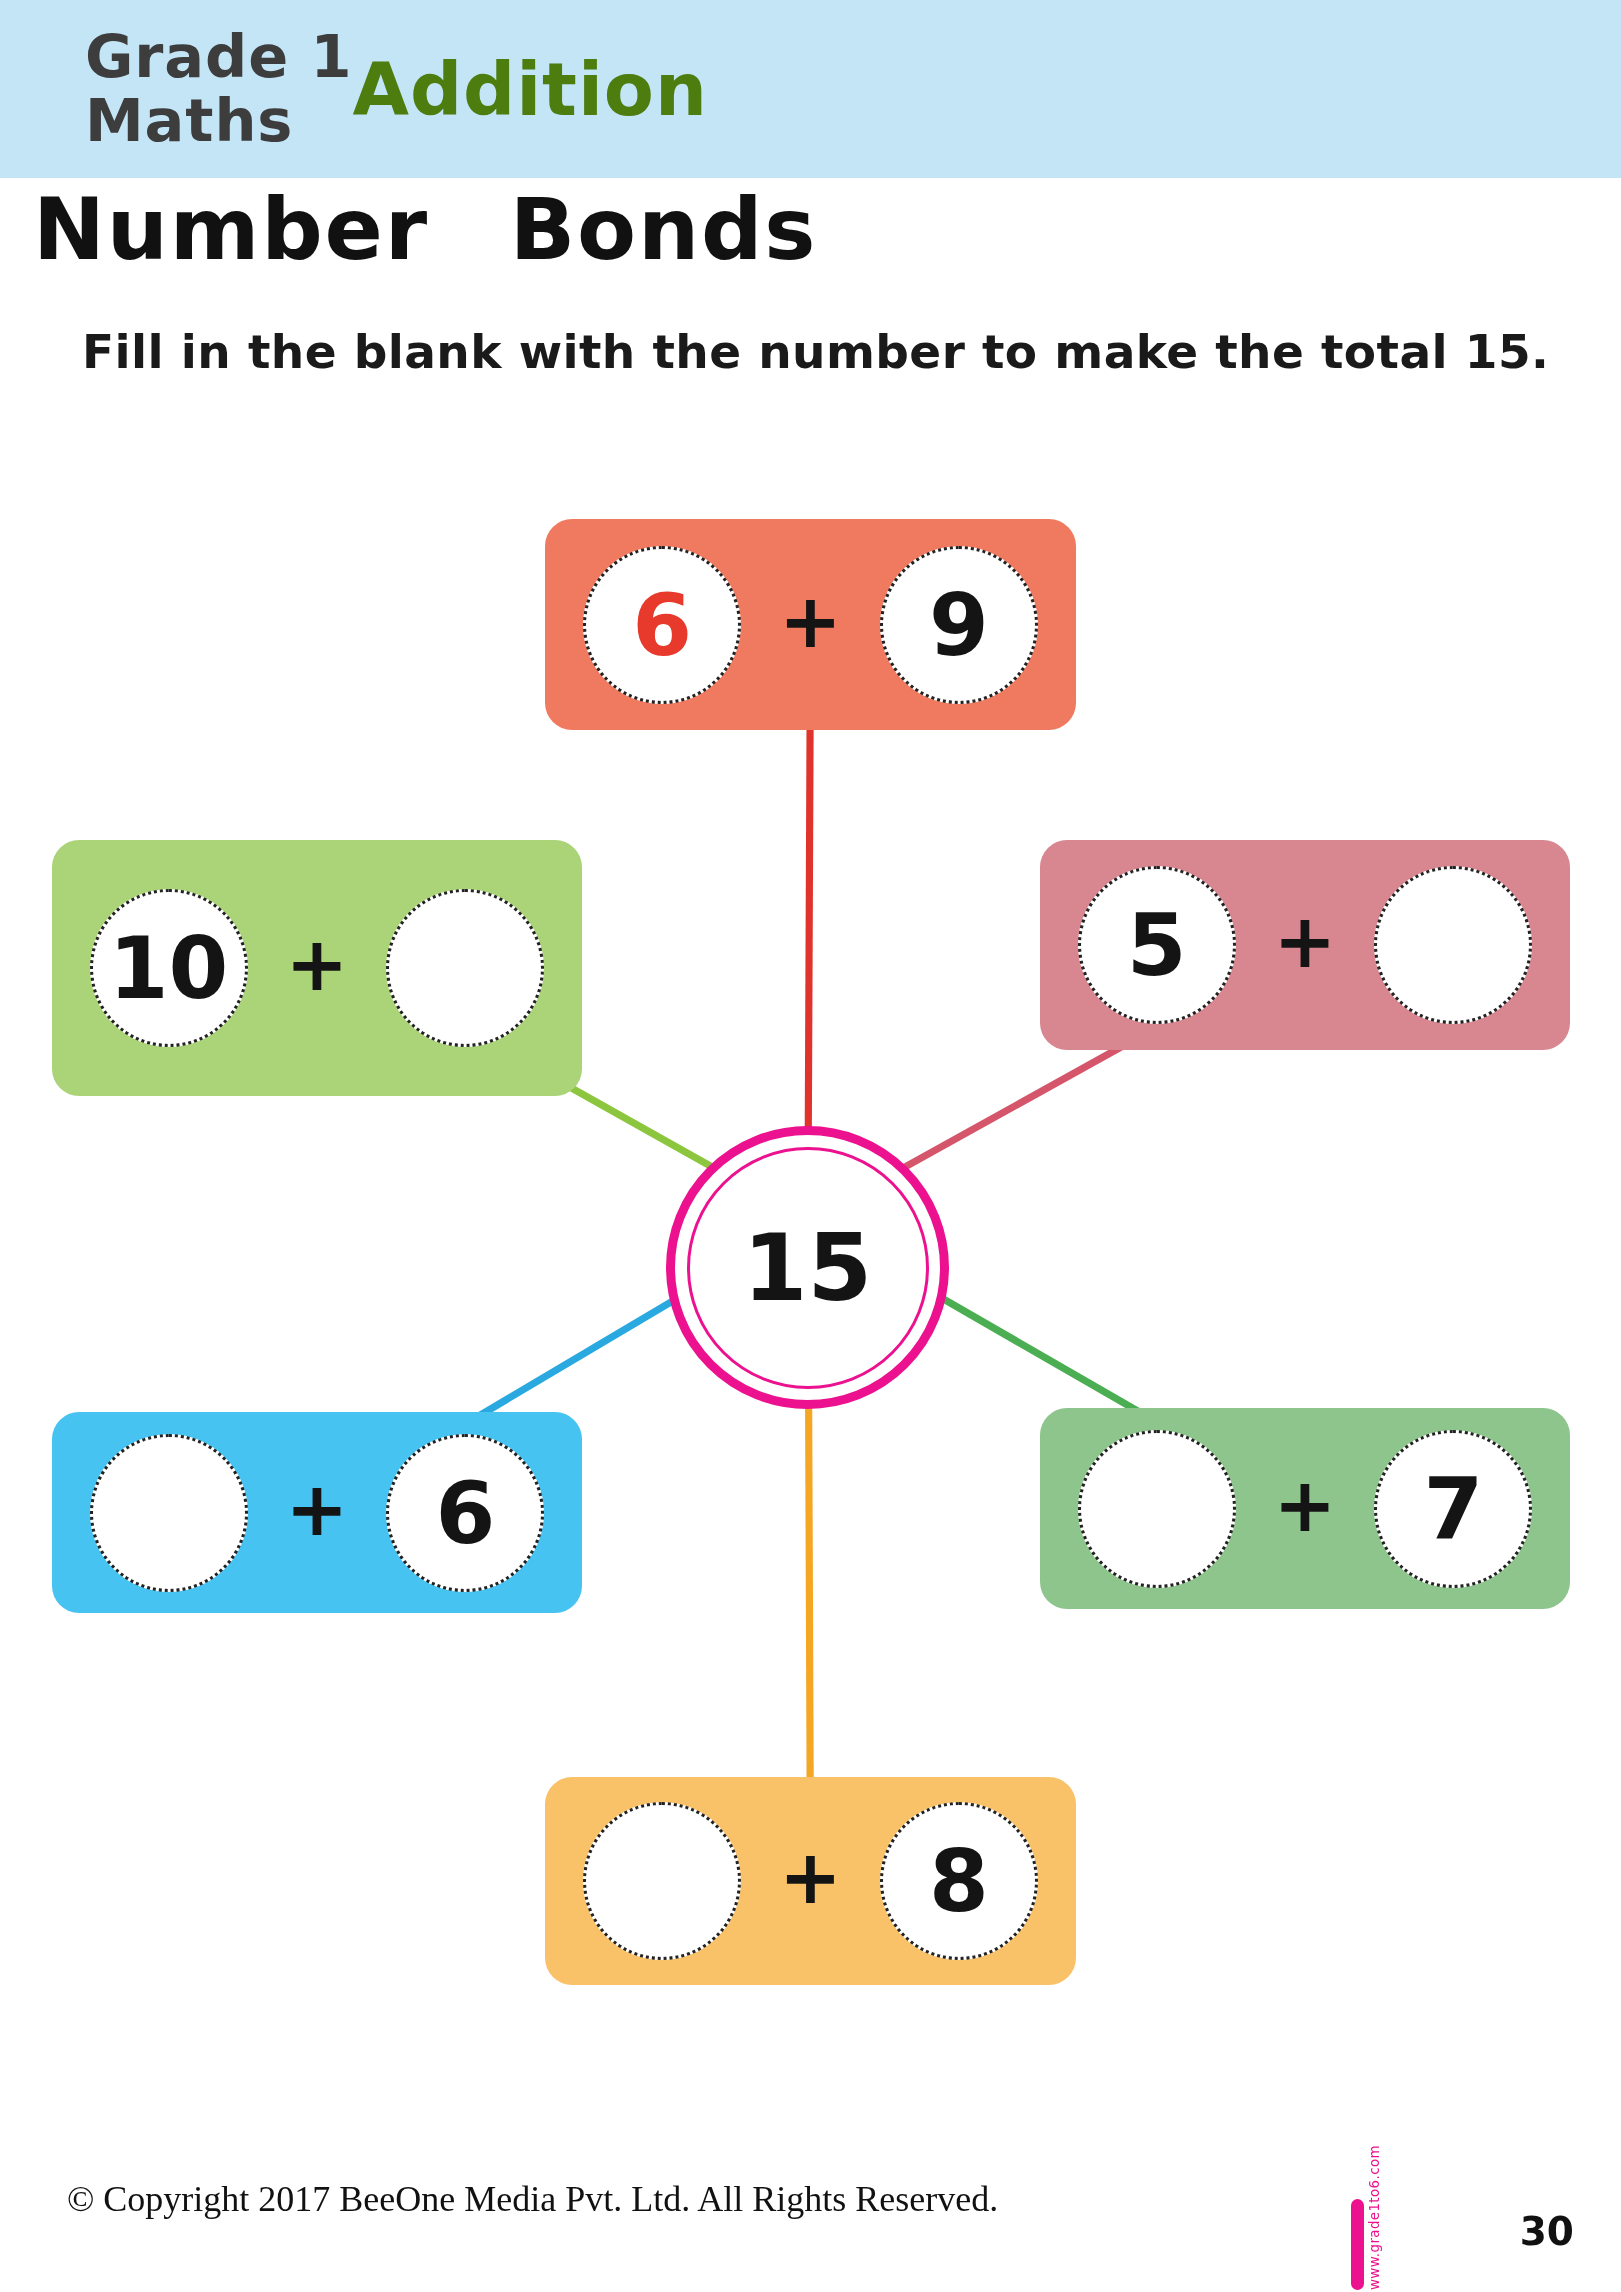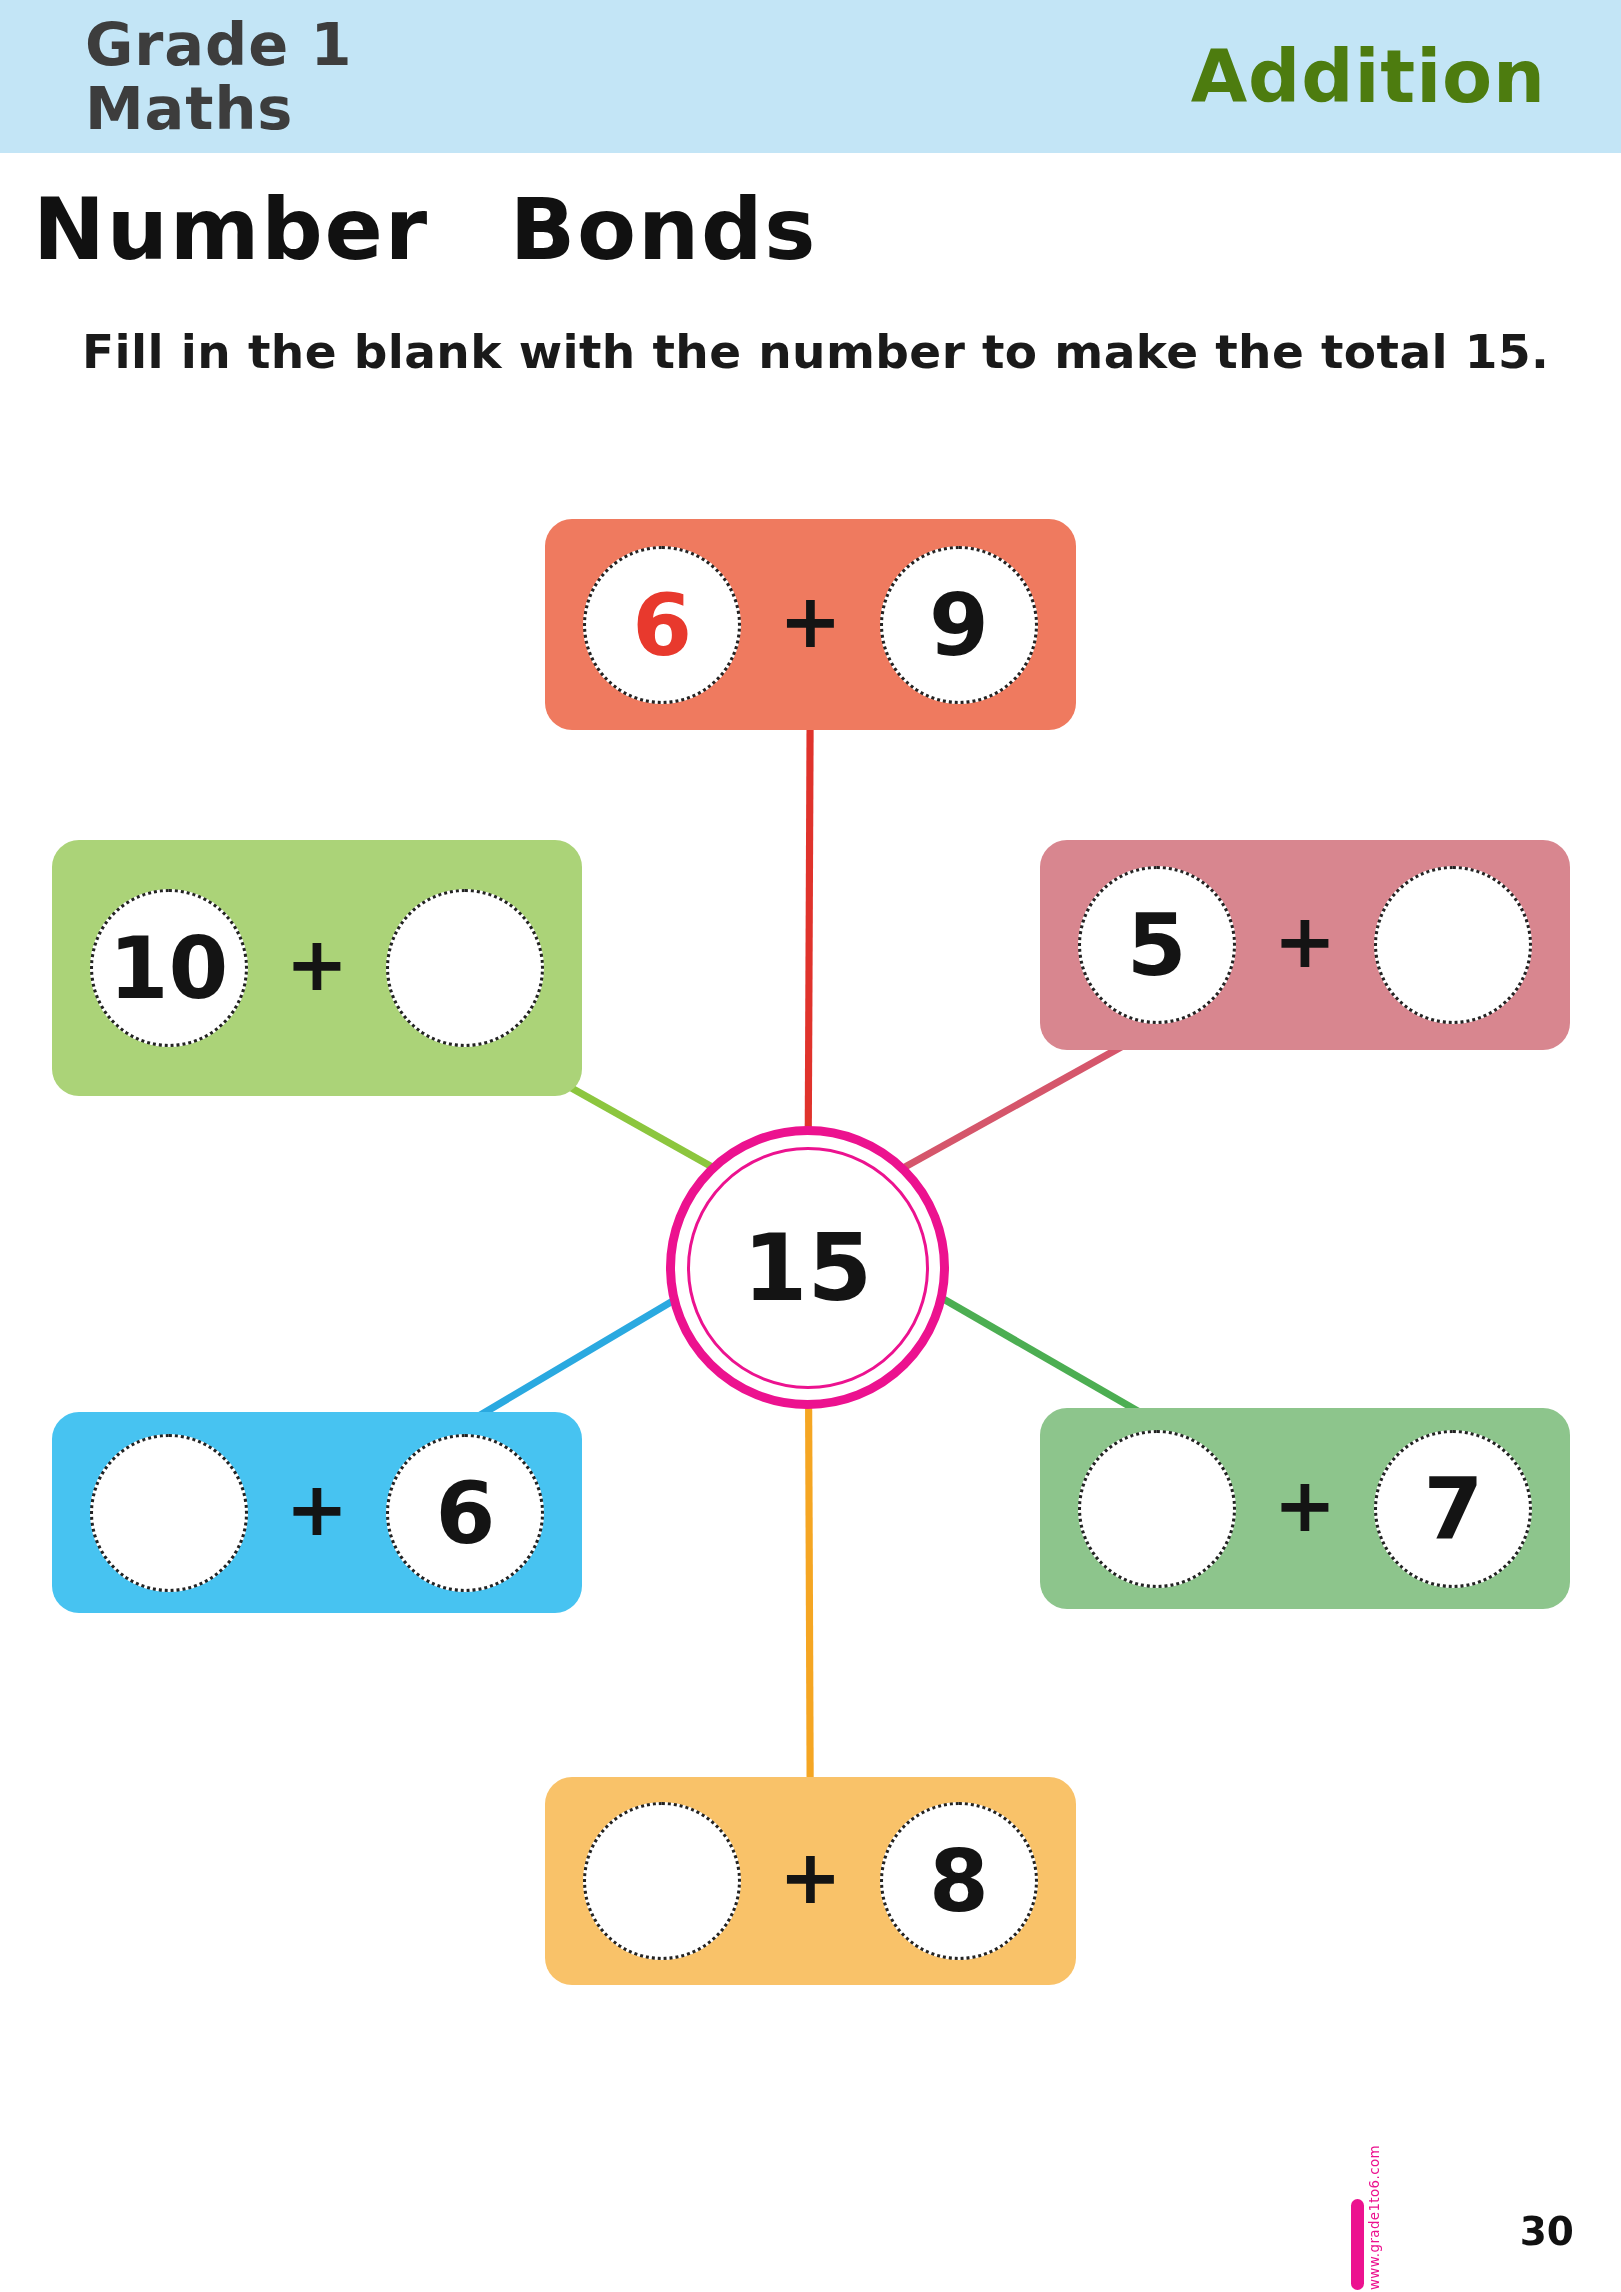--- a/index.html
+++ b/index.html
@@ -1,22 +1,22 @@
 <!DOCTYPE html>
 <html style="font-size:14.3px"><head>
 <meta charset="utf-8">
 <style>
   * { margin:0; padding:0; box-sizing:border-box; }
   html,body { background:#ffffff; }
   body { font-family:"DejaVu Sans", sans-serif; }
   .page { position:relative; width:1622px; height:2293px; background:#ffffff; overflow:hidden; }
 
   
-  .header { position:absolute; top:0; left:0; width:1622px; height:153px;
-            display:flex; align-items:center; justify-content:space-between;
+  .header { position:absolute; top:0; left:0; width:1622px; height:178px;
+            display:flex; align-items:center; justify-content:flex-start;
             padding:0 76px 0 85px; }
   .grade { font-size:59px; font-weight:bold; color:#3d3d3d; line-height:1.08; letter-spacing:0.9px; }
   .subject { font-size:73px; font-weight:bold; color:#4d7c0f; letter-spacing:0.9px; }
 
   
   .title { position:absolute; top:179px; left:0; width:1622px; text-align:left;
            font-size:86px; font-weight:bold; color:#111; word-spacing:49px; letter-spacing:1.8px;padding-left:33px; }
   .instruction { position:absolute; top:324px; left:82px; font-size:47px; font-weight:600;
                  color:#1a1a1a; letter-spacing:0.4px; }
 
@@ -119,18 +119,19 @@
     <div class="plus">+</div>
     <div class="slot">8</div>
   </div>
 
   <div class="center-circle" style="border-color: rgb(236, 18, 143);">
     <div class="center-inner" style="border-color: rgb(236, 18, 143);">
       <span>15</span>
     </div>
   </div>
 
+  <div class="footer-copyright">© Copyright 2017 BeeOne Media Pvt. Ltd. All Rights Reserved.</div>
   <div class="page-number">30</div>
   <div class="side-bar" style="background-color: rgb(236, 18, 143);"></div>
   <div class="side-label">www.grade1to6.com</div>
 
 </div>
 
 
 </body></html>

